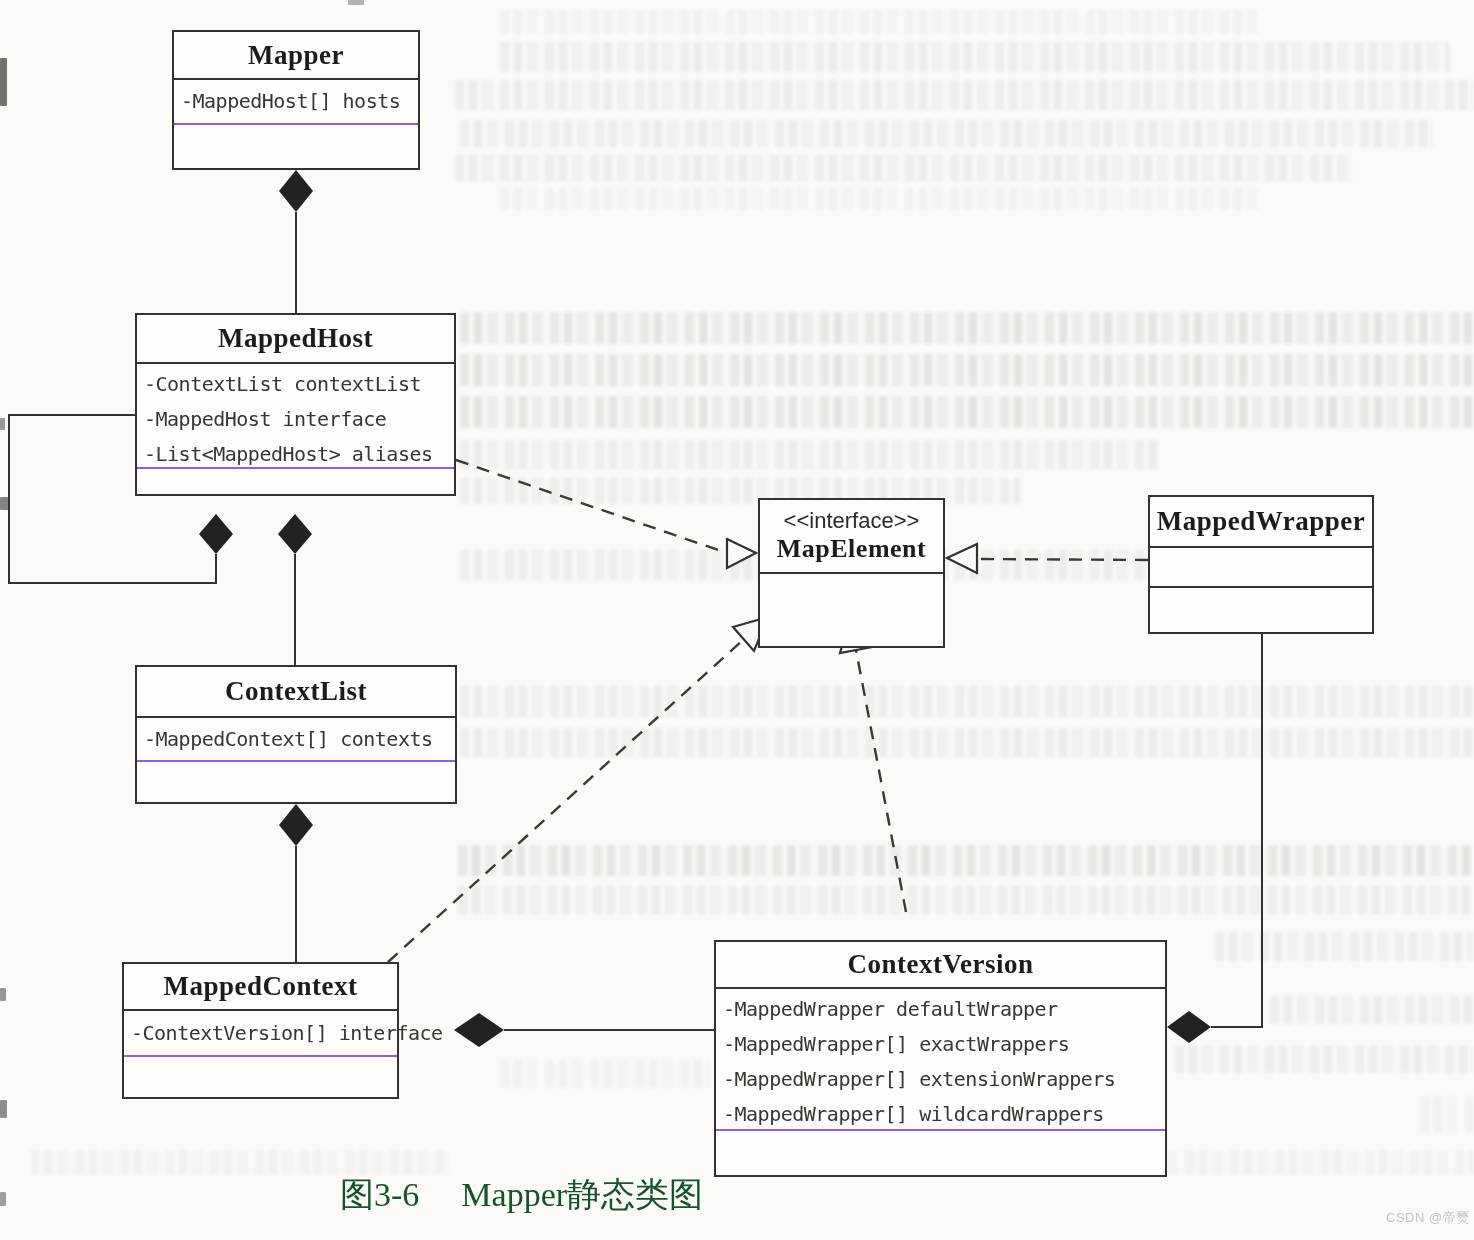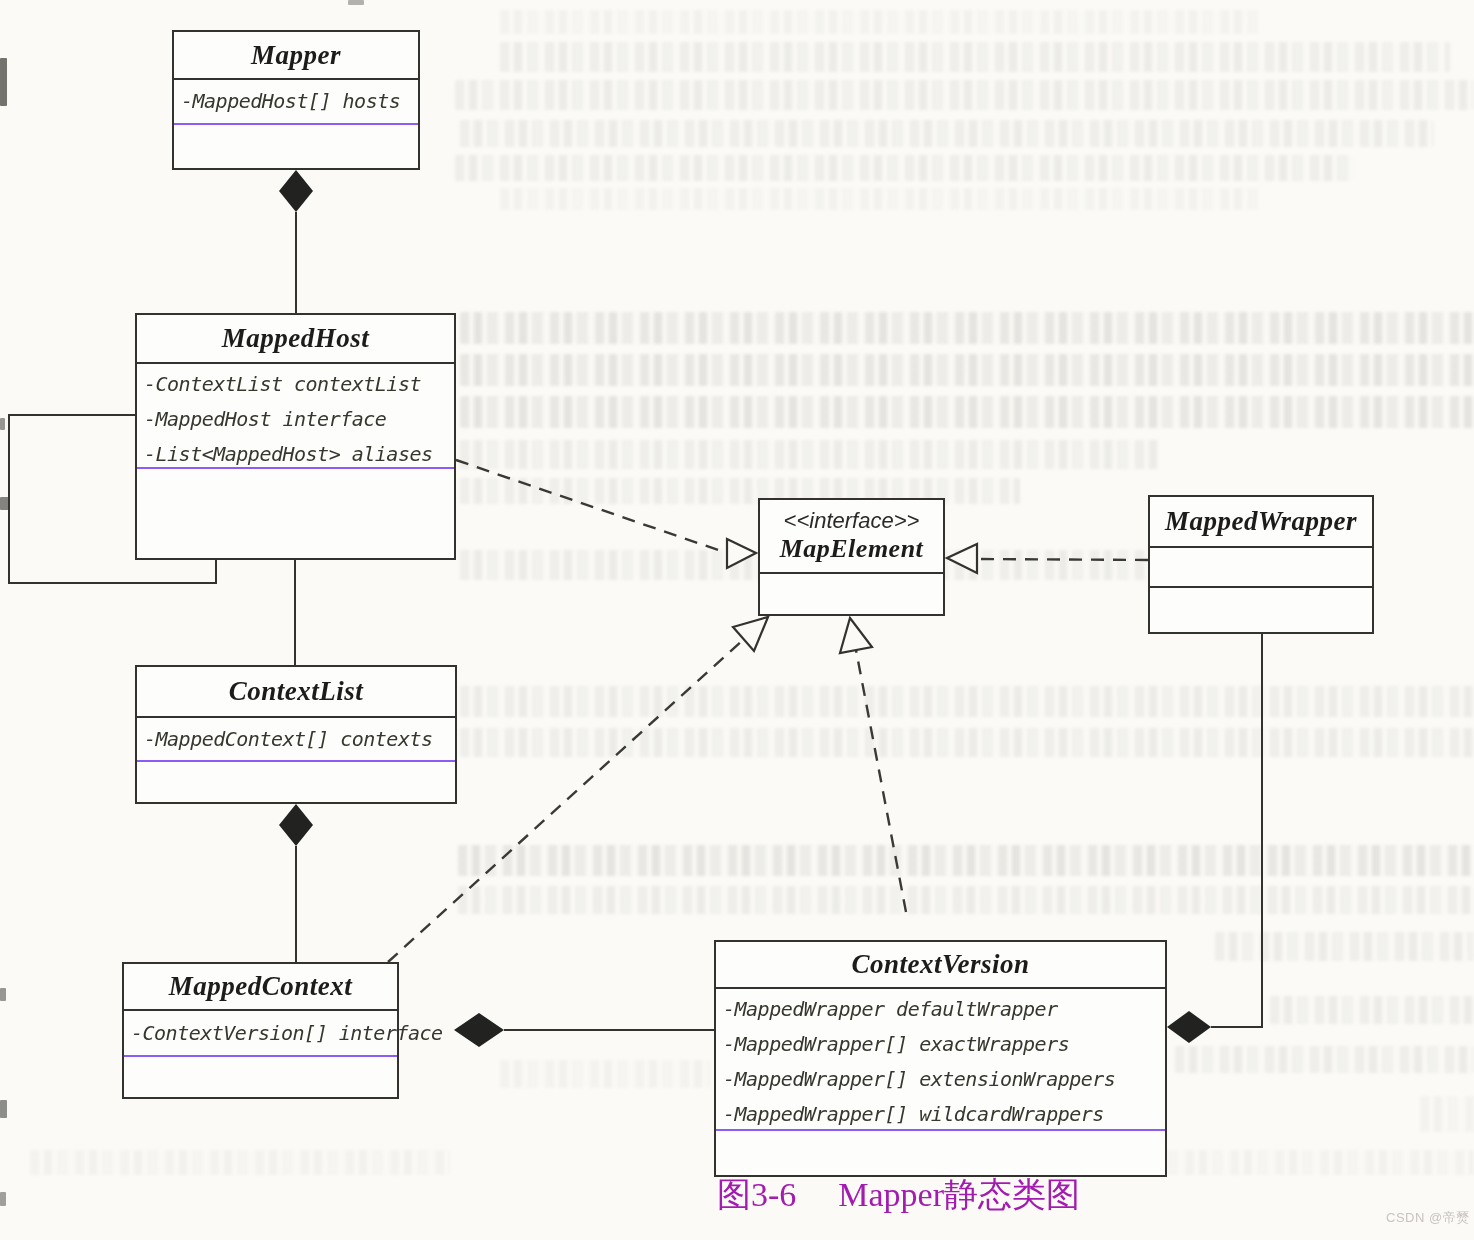--- a/index.html
+++ b/index.html
@@ -9,36 +9,36 @@
   .ghost{position:absolute;filter:blur(1.6px);border-radius:2px;opacity:.5;pointer-events:none;
     background:repeating-linear-gradient(90deg,
       rgba(128,126,116,.20) 0 9px, rgba(128,126,116,.04) 9px 14px,
       rgba(128,126,116,.24) 14px 22px, rgba(128,126,116,.03) 22px 27px,
       rgba(128,126,116,.15) 27px 38px, rgba(128,126,116,.02) 38px 45px);}
   .ghost.dark{opacity:.75}
   .ghost.light{opacity:.3}
   .smudge{position:absolute;background:#45443f;border-radius:1px;}
   
   .uml-box{position:absolute;background:#fdfdfb;border:2px solid #33322e;box-sizing:border-box;
-           display:flex;flex-direction:column;font-style:italic;}
+           display:flex;flex-direction:column;}
   .uml-title{display:flex;flex-direction:column;align-items:center;justify-content:center;
              font-family:"Liberation Serif",serif;font-weight:bold;font-size:27px;color:#1d1c1a;
              border-bottom:2px solid #33322e;box-sizing:border-box;letter-spacing:.5px;}
   .stereotype{font-family:"Liberation Sans",sans-serif;font-weight:normal;font-size:22px;
               color:#2b2a27;letter-spacing:0;}
   .uml-attrs{border-bottom:2px solid #8b5cf6;box-sizing:border-box;padding:3px 4px 0 7px;}
   .attr{font-family:"DejaVu Sans Mono",monospace;font-size:20px;line-height:35px;
         color:#37362f;letter-spacing:-.5px;white-space:nowrap;}
   .uml-empty{flex:1;}
   .inner-div{border-bottom:2px solid #33322e;}
   
   svg.connectors{position:absolute;left:0;top:0;}
   
-  .caption{position:absolute;left:340px;top:1172px;width:740px;text-align:right;
-           font-family:"Liberation Serif",serif;font-size:34px;color:#a21caf;}
+  .caption{position:absolute;left:340px;top:1172px;width:740px;text-align:left;
+           font-family:"Liberation Serif",serif;font-size:34px;color:#14532d;}
   .caption .cap-label{margin-right:42px;}
   .watermark{position:absolute;left:1386px;top:1209px;font-size:13px;color:#c9c3c0;
              font-family:"Liberation Sans",sans-serif;letter-spacing:.5px;}
 </style>
 </head>
 <body>
 
 <div class="stage">
 
   <div class="ghost light" style="left:500px;top:10px;width:760px;height:24px"></div>
@@ -111,21 +111,21 @@
   </svg>
 
   <div class="uml-box" style="left:172px;top:30px;width:248px;height:140px">
     <div class="uml-title" style="height:48px">Mapper</div>
     <div class="uml-attrs" style="height:45px;padding-top:1px">
       <div class="attr" style="line-height:40px">-MappedHost[] hosts</div>
     </div>
     <div class="uml-empty"></div>
   </div>
 
-  <div class="uml-box" style="left:135px;top:313px;width:321px;height:247px">
+  <div class="uml-box" style="left:135px;top:313px;width:321px;height:183px">
     <div class="uml-title" style="height:49px">MappedHost</div>
     <div class="uml-attrs" style="height:105px">
       <div class="attr">-ContextList contextList</div>
       <div class="attr">-MappedHost interface</div>
       <div class="attr">-List&lt;MappedHost&gt; aliases</div>
     </div>
     <div class="uml-empty"></div>
   </div>
 
   <div class="uml-box" style="left:135px;top:665px;width:322px;height:139px">
@@ -137,21 +137,21 @@
   </div>
 
   <div class="uml-box" style="left:122px;top:962px;width:277px;height:137px">
     <div class="uml-title" style="height:47px">MappedContext</div>
     <div class="uml-attrs" style="height:46px;padding-top:1px">
       <div class="attr" style="line-height:42px">-ContextVersion[] interface</div>
     </div>
     <div class="uml-empty"></div>
   </div>
 
-  <div class="uml-box" style="left:758px;top:498px;width:187px;height:118px">
+  <div class="uml-box" style="left:758px;top:498px;width:187px;height:150px">
     <div class="uml-title" style="height:74px;font-size:26px">
       <span class="stereotype">&lt;&lt;interface&gt;&gt;</span>
       <span>MapElement</span>
     </div>
     <div class="uml-empty"></div>
   </div>
 
   <div class="uml-box" style="left:1148px;top:495px;width:226px;height:139px">
     <div class="uml-title" style="height:51px">MappedWrapper</div>
     <div class="inner-div" style="height:38px"></div>

